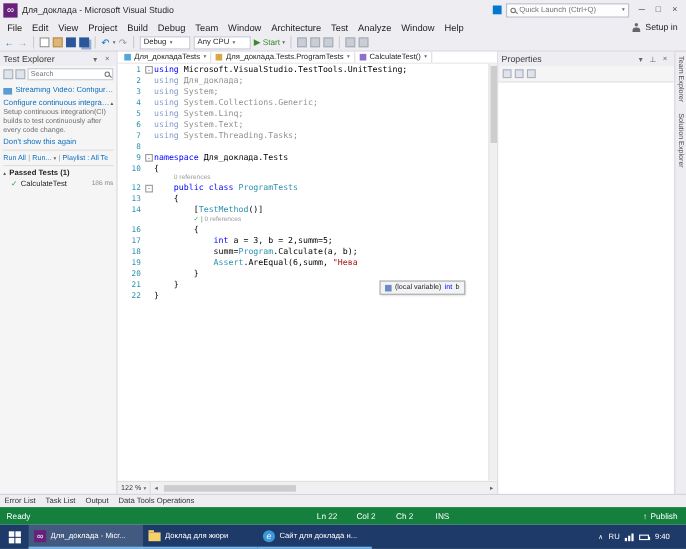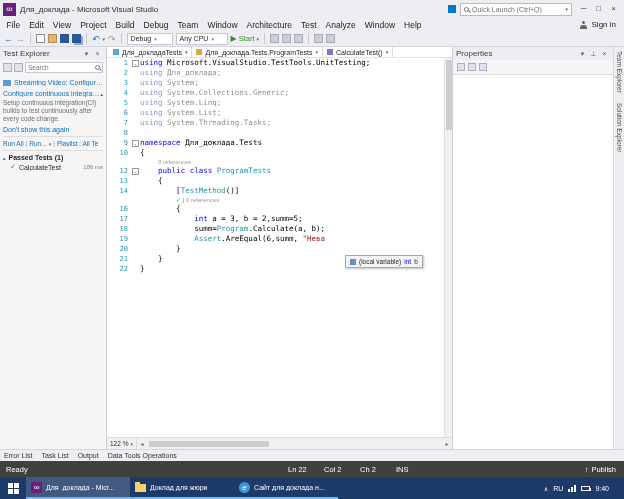--- a/index.html
+++ b/index.html
@@ -111,21 +111,21 @@
 .props-body{flex:1;background:#fff;border-top:1px solid #ddd}
 
 
 .right-strip{width:11px;flex:none;background:#eeeef2;display:flex;flex-direction:column;align-items:center;padding-top:4px;gap:10px;border-left:1px solid #d8d8de}
 .vtab{writing-mode:vertical-rl;font-size:6.5px;color:#4c4c4c;white-space:nowrap}
 
 
 .bottom-tabs{position:absolute;top:449px;left:0;width:624px;height:12px;background:#eeeef2;display:flex;align-items:center;gap:9px;padding:0 4px;font-size:7px;color:#333;border-top:1px solid #d2d4de}
 
 
-.statusbar{position:absolute;top:461px;left:0;width:624px;height:16px;background:#404040;color:#fff;display:flex;align-items:center;font-size:7.5px;padding:0 6px}
+.statusbar{position:absolute;top:461px;left:0;width:624px;height:16px;background:#15803d;color:#fff;display:flex;align-items:center;font-size:7.5px;padding:0 6px}
 .sb-group{position:absolute;left:288px;display:flex}
 .sb-group span{width:36px}
 .sb-publish{position:absolute;right:8px;display:flex;gap:3px;align-items:center}
 
 
 .taskbar{position:absolute;top:477px;left:0;width:624px;height:22px;background:#1e3a68;display:flex;align-items:stretch;color:#fff}
 .tb-start{width:26px;display:flex;align-items:center;justify-content:center}
 .win-logo{display:grid;grid-template-columns:5px 5px;grid-template-rows:5px 5px;gap:1px}
 .win-logo i{background:#fdfdfd}
 .tb-app{width:104px;display:flex;align-items:center;gap:4px;padding:0 5px;border-bottom:2px solid #76b9ed;font-size:7px;overflow:hidden}
@@ -178,21 +178,21 @@
         <span class="menu-item">Team</span>
         <span class="menu-item">Window</span>
         <span class="menu-item">Architecture</span>
         <span class="menu-item">Test</span>
         <span class="menu-item">Analyze</span>
         <span class="menu-item">Window</span>
         <span class="menu-item">Help</span>
       </div>
     <div class="menu-right">
       <span class="person-ic"></span>
-      <span>Sign in</span>
+      <span>Setup in</span>
     </div>
   </div>
 
   <div class="toolbar">
     <span class="tbi blue">←</span>
     <span class="tbi dim">→</span>
     <span class="tsep"></span>
     <span class="sq ic-new"></span>
     <span class="sq ic-open"></span>
     <span class="sq ic-save"></span>
@@ -291,21 +291,21 @@
             <span class="dd">▾</span>
           </div>
         </div>
       <div class="code-area">
         <div>
             <div class="code-row"><span class="ln">1</span><span class="foldcol"><span class="foldbox">-</span></span><span class="src"><span class="tk-k">using</span><span class="tk-p"> Microsoft.VisualStudio.TestTools.UnitTesting;</span></span></div>
             <div class="code-row"><span class="ln">2</span><span class="foldcol"></span><span class="src"><span class="tk-kf">using</span><span class="tk-gf"> Для_доклада;</span></span></div>
             <div class="code-row"><span class="ln">3</span><span class="foldcol"></span><span class="src"><span class="tk-kf">using</span><span class="tk-gf"> System;</span></span></div>
             <div class="code-row"><span class="ln">4</span><span class="foldcol"></span><span class="src"><span class="tk-kf">using</span><span class="tk-gf"> System.Collections.Generic;</span></span></div>
             <div class="code-row"><span class="ln">5</span><span class="foldcol"></span><span class="src"><span class="tk-kf">using</span><span class="tk-gf"> System.Linq;</span></span></div>
-            <div class="code-row"><span class="ln">6</span><span class="foldcol"></span><span class="src"><span class="tk-kf">using</span><span class="tk-gf"> System.List;</span></span></div>
+            <div class="code-row"><span class="ln">6</span><span class="foldcol"></span><span class="src"><span class="tk-kf">using</span><span class="tk-gf"> System.Text;</span></span></div>
             <div class="code-row"><span class="ln">7</span><span class="foldcol"></span><span class="src"><span class="tk-kf">using</span><span class="tk-gf"> System.Threading.Tasks;</span></span></div>
             <div class="code-row"><span class="ln">8</span><span class="foldcol"></span><span class="src"></span></div>
             <div class="code-row"><span class="ln">9</span><span class="foldcol"><span class="foldbox">-</span></span><span class="src"><span class="tk-k">namespace</span><span class="tk-p"> Для_доклада.Tests</span></span></div>
             <div class="code-row"><span class="ln">10</span><span class="foldcol"></span><span class="src"><span class="tk-p">{</span></span></div>
             <div class="lens-row" style="padding-left: 51px;"><span>0 references</span></div>
             <div class="code-row"><span class="ln">12</span><span class="foldcol"><span class="foldbox">-</span></span><span class="src"><span class="tk-p">    </span><span class="tk-k">public</span><span class="tk-p"> </span><span class="tk-k">class</span><span class="tk-p"> </span><span class="tk-t">ProgramTests</span></span></div>
             <div class="code-row"><span class="ln">13</span><span class="foldcol"></span><span class="src"><span class="tk-p">    {</span></span></div>
             <div class="code-row"><span class="ln">14</span><span class="foldcol"></span><span class="src"><span class="tk-p">        [</span><span class="tk-t">TestMethod</span><span class="tk-p">()]</span></span></div>
             <div class="lens-row" style="padding-left: 69px;"><span class="lens-check">✓ | </span><span>0 references</span></div>
             <div class="code-row"><span class="ln">16</span><span class="foldcol"></span><span class="src"><span class="tk-p">        {</span></span></div>

